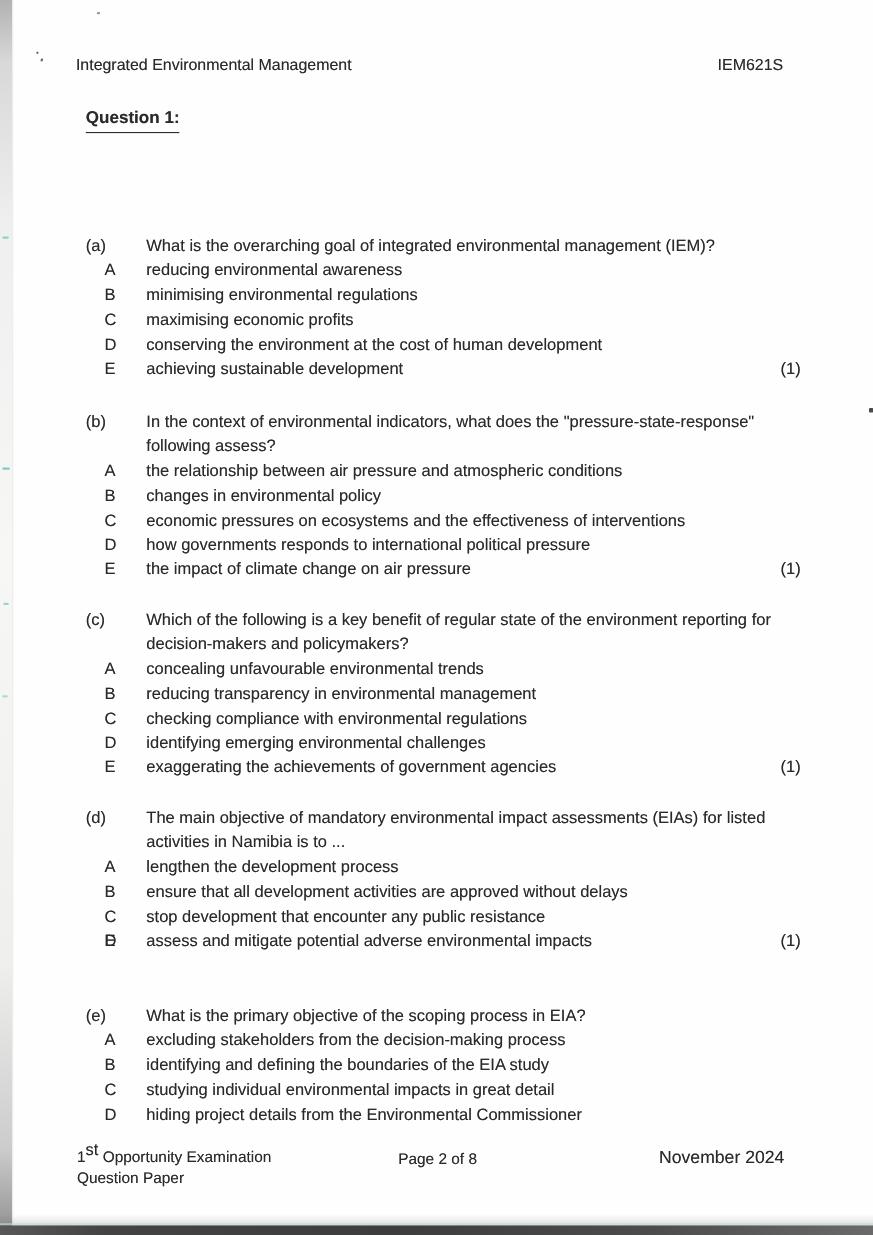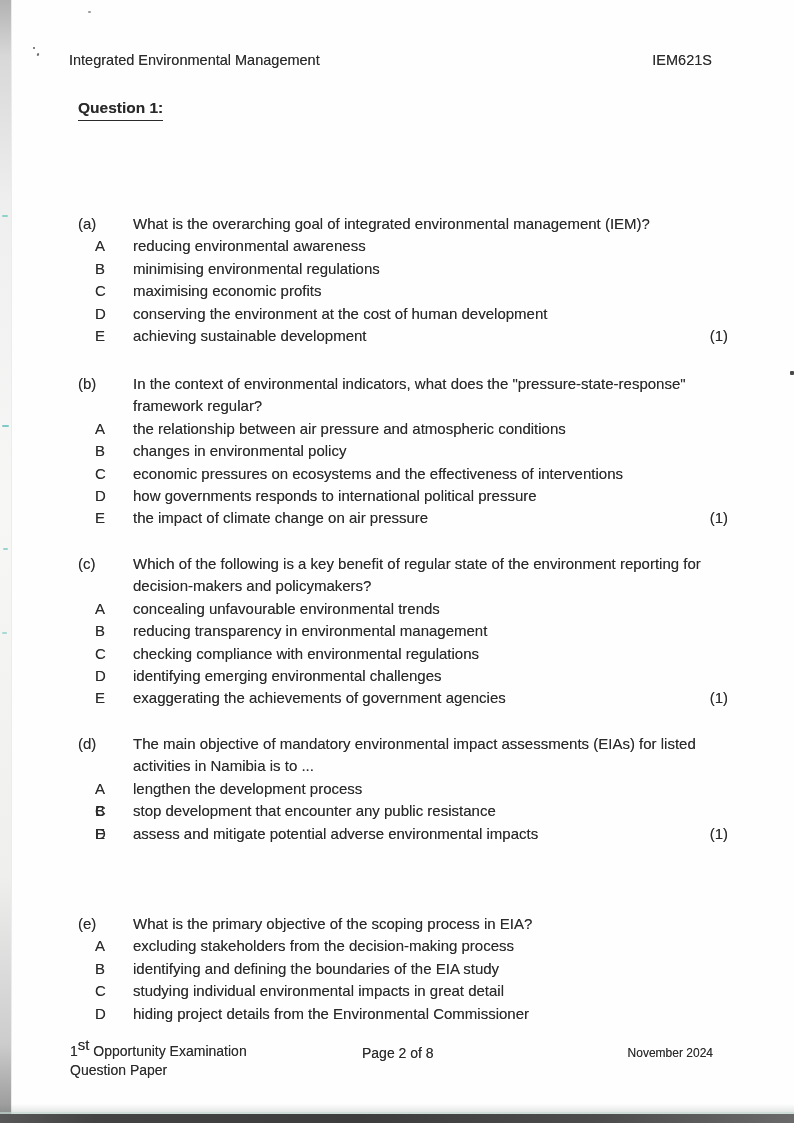--- a/index.html
+++ b/index.html
@@ -45,21 +45,21 @@
     position:absolute;left:78px;top:97px;
     font-size:15.5px;font-weight:bold;
     border-bottom:1.6px solid #2a2a2a;padding-bottom:1px;
   }
   .instructions{ position:absolute;left:78px;top:141px;width:600px; }
   .instructions em{ font-style:italic; }
 
   .footer-left{ position:absolute;left:70px;top:1042px;font-size:14px;line-height:19px; }
   .footer-left sup{ font-size:15px;line-height:0; }
   .footer-center{ position:absolute;left:362px;top:1042px;font-size:14px; }
-  .footer-right{ position:absolute;right:81px;top:1042px;font-size:12px; }
+  .footer-right{ position:absolute;right:81px;top:1042px;font-size:16px; }
 
   
   .qblock{ position:absolute;left:0;width:794px; }
   .row{ position:relative; }
   .lbl{ position:absolute;left:78px;top:0; }
   .letter{ position:absolute;left:95px;top:0; }
   .txt{ margin-left:133px;width:560px; }
   .qtxt{ width:585px; }
   .marks{ position:absolute;right:66px;top:0; }
 </style>
@@ -111,21 +111,21 @@
     <div class="row">
       <span class="letter">E</span>
       <div class="txt">achieving sustainable development</div>
       <span class="marks">(1)</span>
     </div>
   </section>
 
   <section class="qblock" style="top:373px">
     <div class="row">
       <span class="lbl">(b)</span>
-      <div class="txt qtxt">In the context of environmental indicators, what does the "pressure-state-response" framework regular?</div>
+      <div class="txt qtxt">In the context of environmental indicators, what does the "pressure-state-response" following assess?</div>
     </div>
     <div class="row">
       <span class="letter">A</span>
       <div class="txt">the relationship between air pressure and atmospheric conditions</div>
     </div>
     <div class="row">
       <span class="letter">B</span>
       <div class="txt">changes in environmental policy</div>
     </div>
     <div class="row">
@@ -175,20 +175,21 @@
     <div class="row">
       <span class="lbl">(d)</span>
       <div class="txt qtxt">The main objective of mandatory environmental impact assessments (EIAs) for listed activities in Namibia is to ...</div>
     </div>
     <div class="row">
       <span class="letter">A</span>
       <div class="txt">lengthen the development process</div>
     </div>
     <div class="row">
       <span class="letter">B</span>
+      <div class="txt">ensure that all development activities are approved without delays</div>
     </div>
     <div class="row">
       <span class="letter">C</span>
       <div class="txt">stop development that encounter any public resistance</div>
     </div>
     <div class="row">
       <span class="letter">D</span>
     </div>
     <div class="row">
       <span class="letter">E</span>

